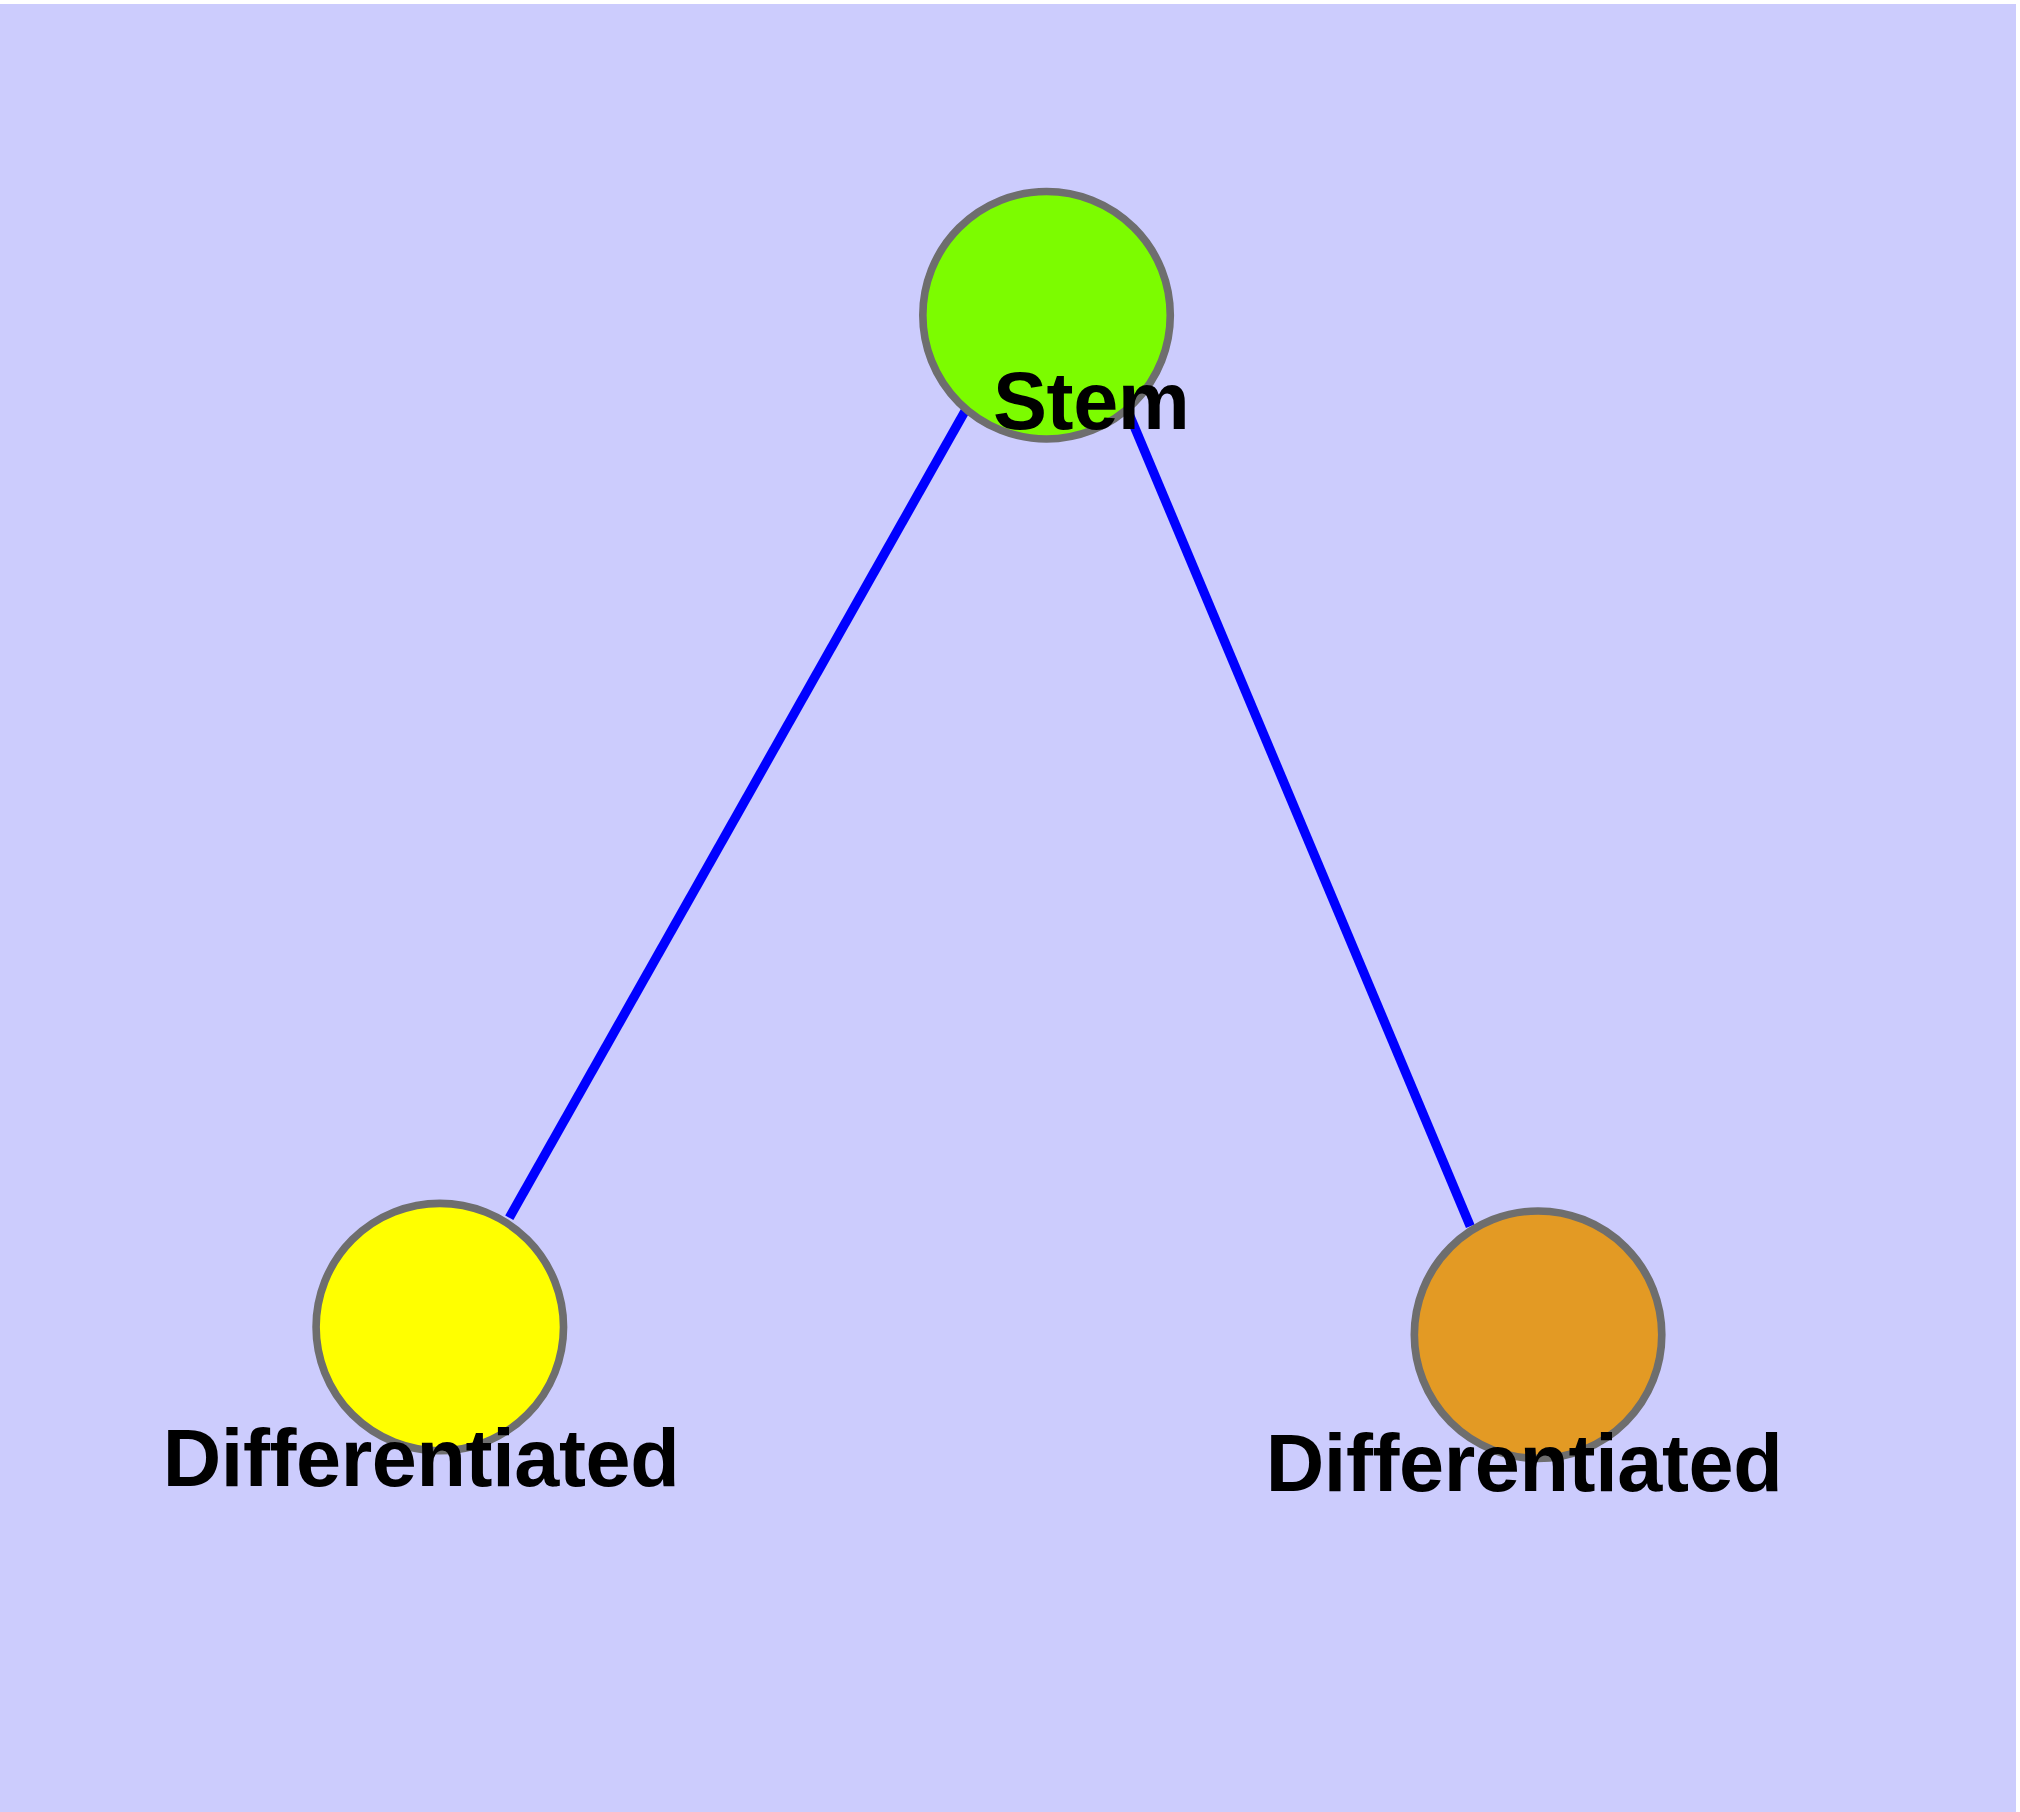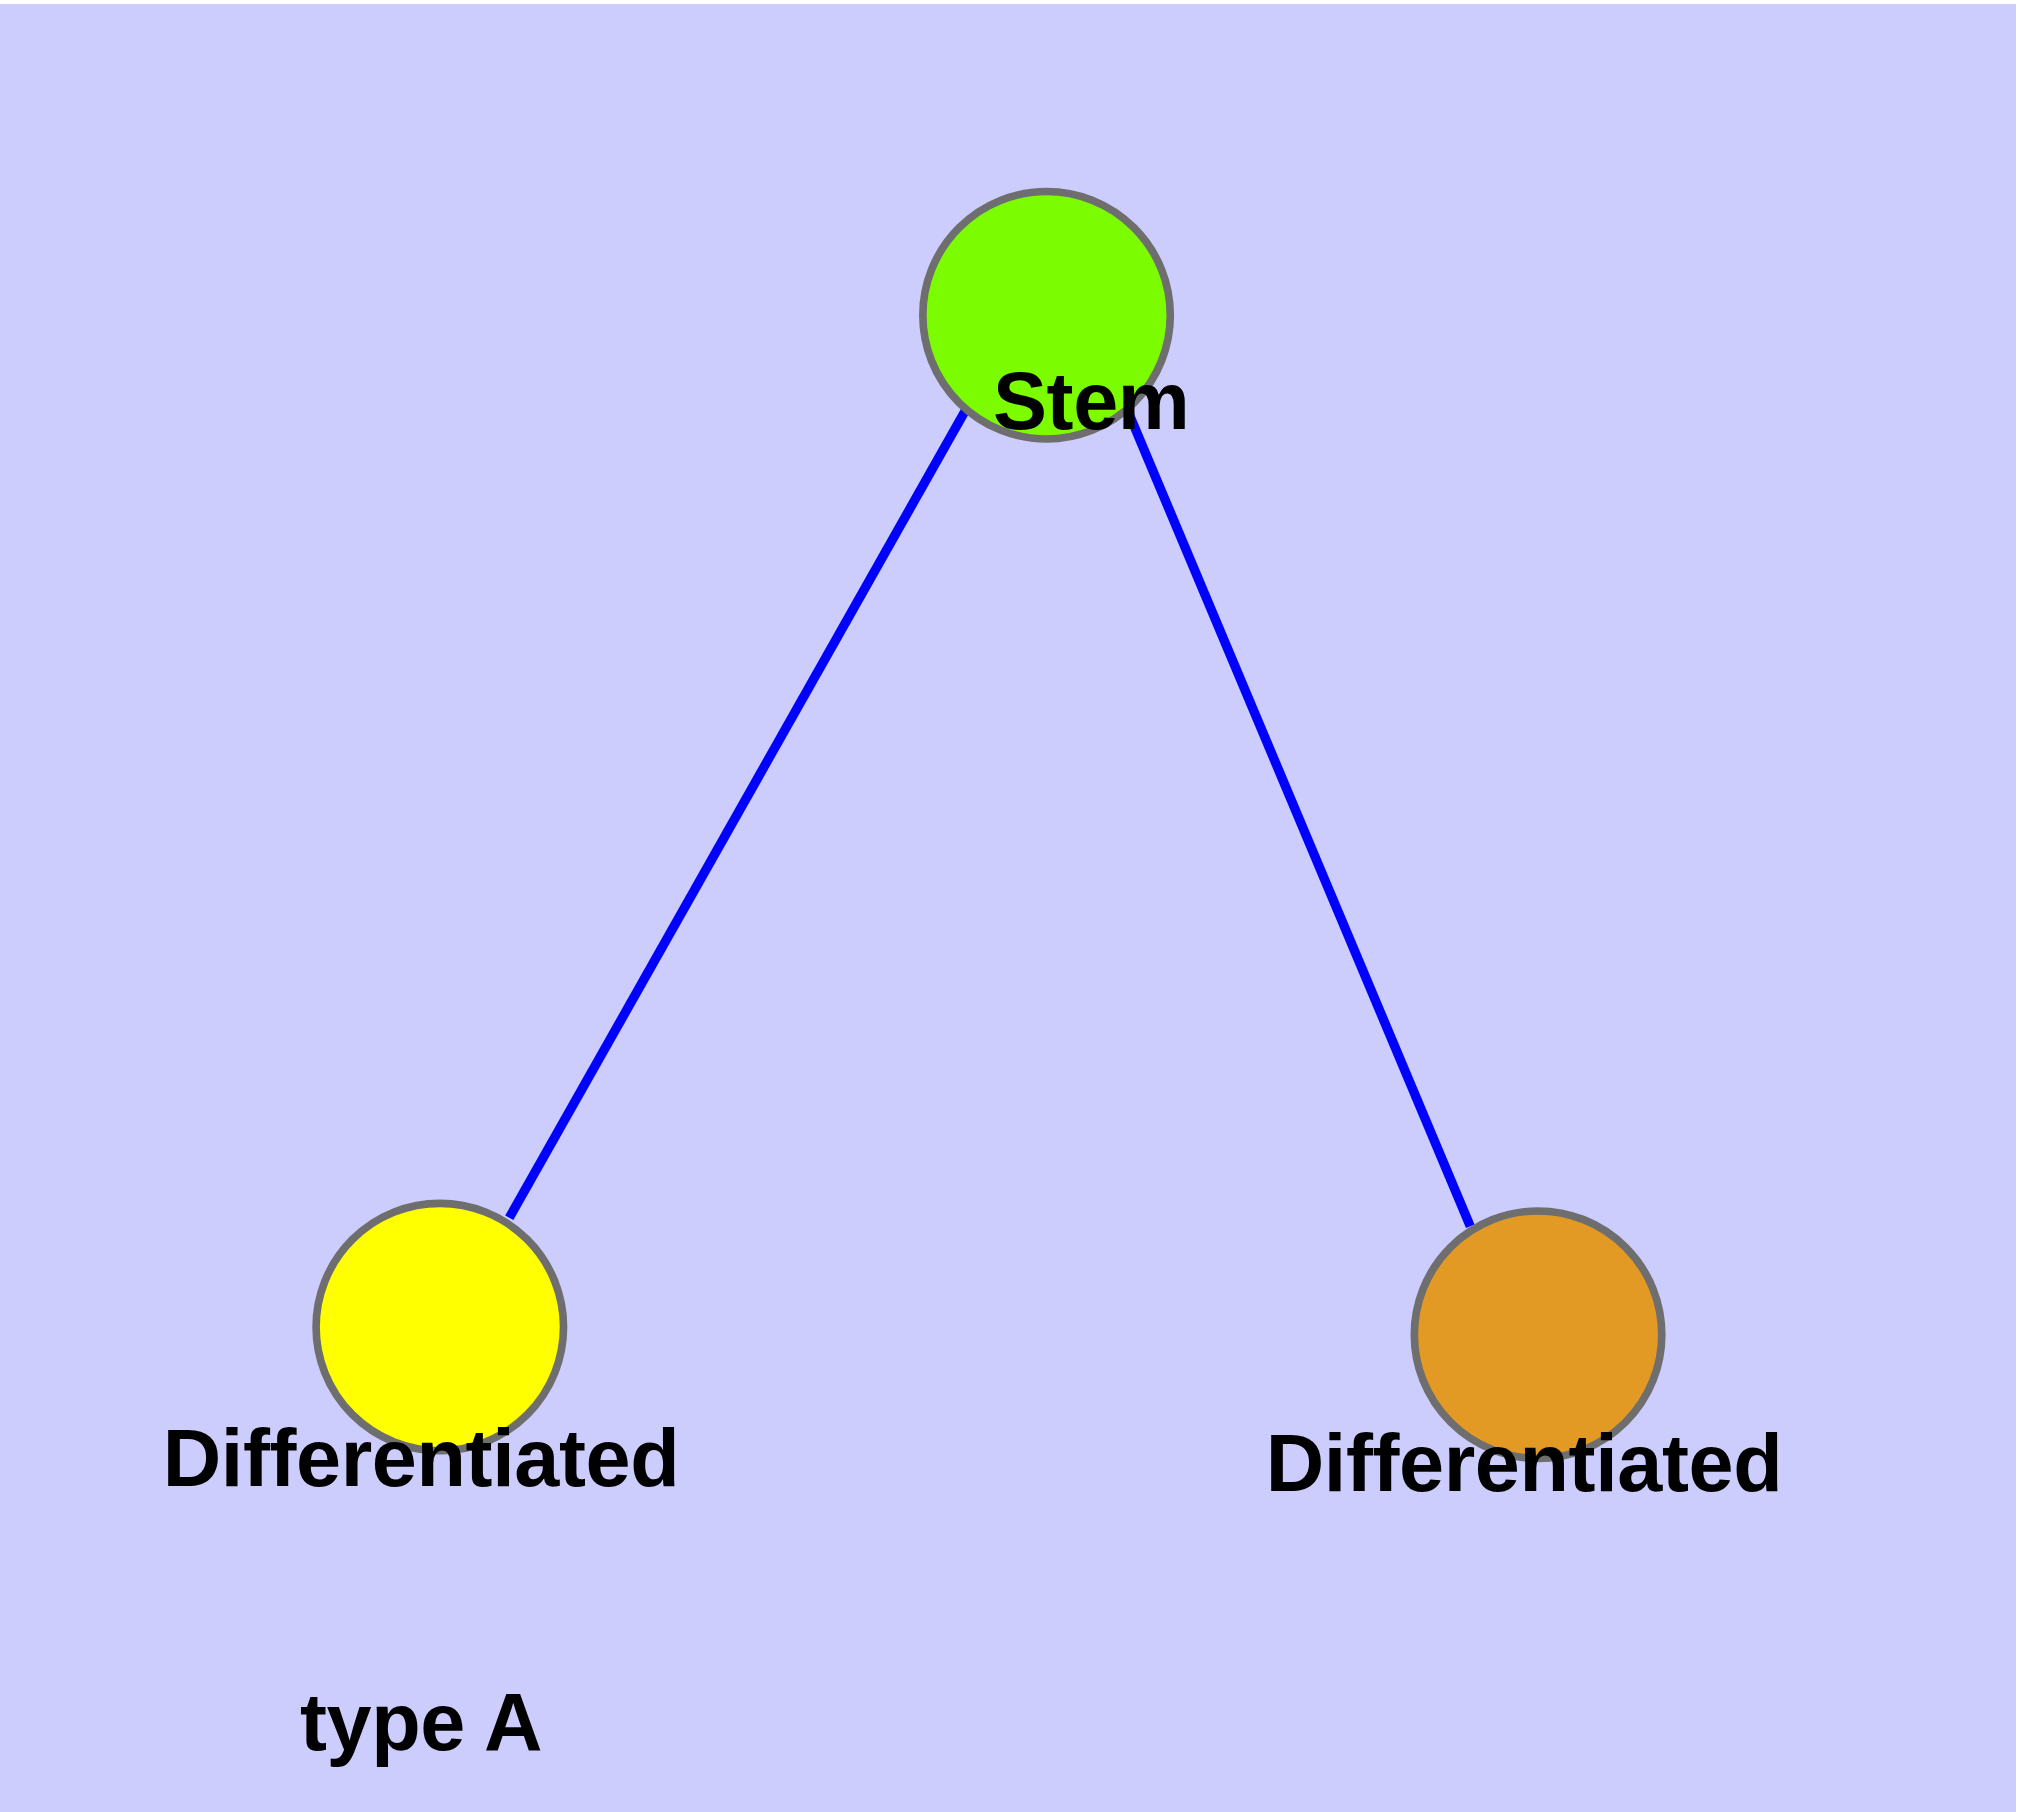--- a/index.html
+++ b/index.html
@@ -82,21 +82,20 @@
       <circle cx="1235" cy="367" r="146" fill="#7cfc00" stroke="#6e6e6e" stroke-width="9"></circle>
     </g>
   </svg>
 
   <div class="node-label" id="label-stem">
     <span>Stem</span>
   </div>
 
   <div class="node-label" id="label-diff-a">
     <div>Differentiated</div>
-    <div>type A</div>
   </div>
 
   <div class="node-label" id="label-diff-b">
     <div>Differentiated</div>
   </div>
 
 </div>
 
 
 </body></html>

